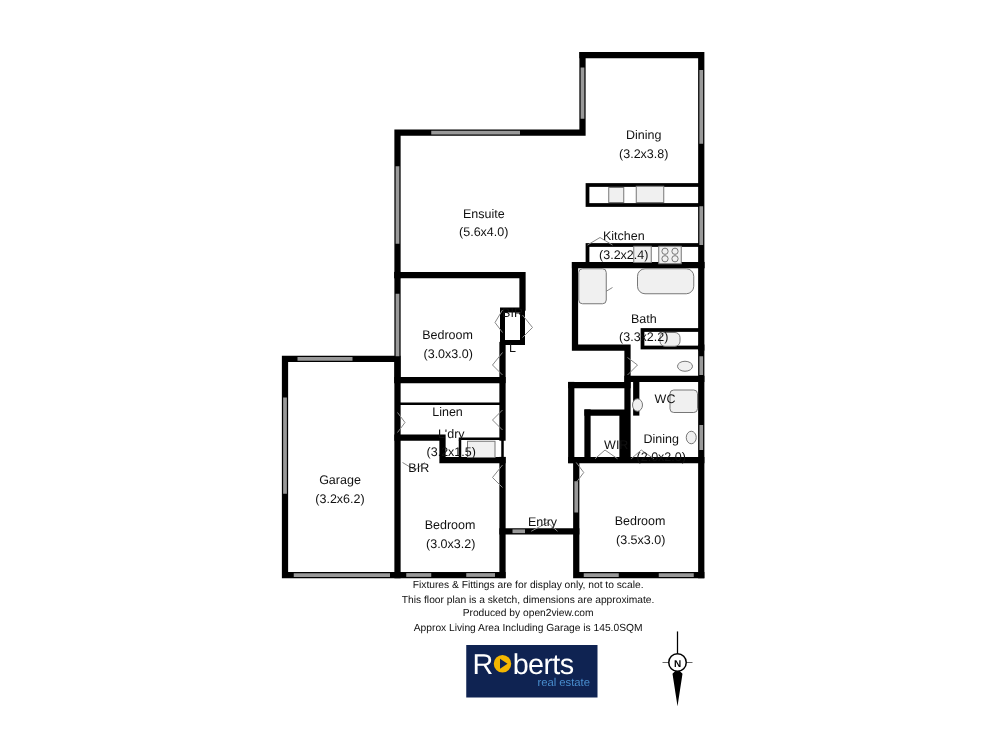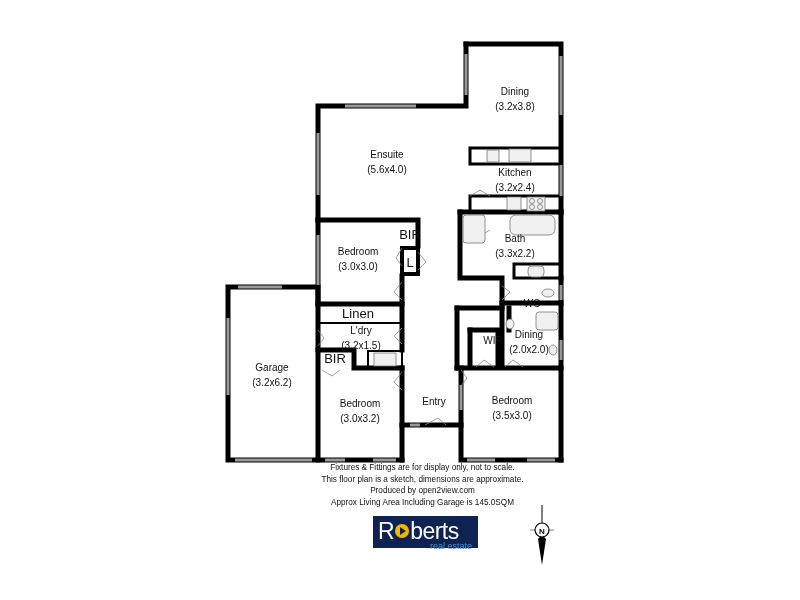--- a/index.html
+++ b/index.html
@@ -1,23 +1,23 @@
 <!DOCTYPE html>
 <html><head>
 <meta charset="utf-8">
 <style>
   html,body{margin:0;padding:0;background:#fff;}
   body{width:800px;height:600px;position:relative;overflow:hidden;font-family:"Liberation Sans",sans-serif;color:#111;}
   #plan{position:absolute;left:0;top:0;width:800px;height:600px;}
-  .lbl{position:absolute;text-align:center;font-size:10px;line-height:15px;color:#111;white-space:nowrap;transform:translate(-50%,-50%);}
-  .lbl.tiny{font-size:13px;line-height:9px;}
-  .lbl .dim{display:block;}
+  .lbl{position:absolute;text-align:center;font-size:10px;line-height:15px;color:#111;white-space:nowrap;transform:translate(-50%,-50%);margin-top:17px;}
+  .lbl.tiny{font-size:10px;line-height:9px;}
+  .lbl .dim{display:block;text-align:right;}
   .notes{position:absolute;left:0;top:462px;width:845px;text-align:center;font-size:8.2px;line-height:11.7px;color:#111;}
   .notes div{white-space:nowrap;}
-  .logo{position:absolute;left:373px;top:516px;width:105px;height:32px;background:#0f2352;}
+  .logo{position:absolute;left:373px;top:516px;width:105px;height:42px;background:#0f2352;}
   .logo .brand{position:absolute;left:5px;top:1px;font-size:23px;color:#fff;letter-spacing:-0.5px;line-height:28px;}
   .logo .sub{position:absolute;right:6px;top:25px;font-size:9px;color:#4a8fd0;line-height:10px;}
   .logo .play{display:inline-block;width:14px;height:14px;border-radius:50%;background:#f3b600;vertical-align:middle;position:relative;margin:0 1px;top:-2px;}
   .logo .play:after{content:"";position:absolute;left:5px;top:3px;border-left:6px solid #0f2352;border-top:4px solid transparent;border-bottom:4px solid transparent;}
   .compass{position:absolute;left:528px;top:505px;width:28px;height:60px;}
 </style>
 </head>
 <body>
 
 <svg id="plan" viewBox="0 0 800 600" xmlns="http://www.w3.org/2000/svg">
@@ -124,21 +124,21 @@
 </svg>
 
 <div class="lbl" style="left:515px;top:99px">
   <span>Dining</span>
   <span class="dim">(3.2x3.8)</span>
 </div>
 <div class="lbl" style="left:387px;top:162px">
   <span>Ensuite</span>
   <span class="dim">(5.6x4.0)</span>
 </div>
-<div class="lbl" style="left:515px;top:180px">
+<div class="lbl" style="left:499px;top:180px">
   <span>Kitchen</span>
   <span class="dim">(3.2x2.4)</span>
 </div>
 <div class="lbl" style="left:515px;top:246px">
   <span>Bath</span>
   <span class="dim">(3.3x2.2)</span>
 </div>
 <div class="lbl" style="left:358px;top:259px">
   <span>Bedroom</span>
   <span class="dim">(3.0x3.0)</span>

